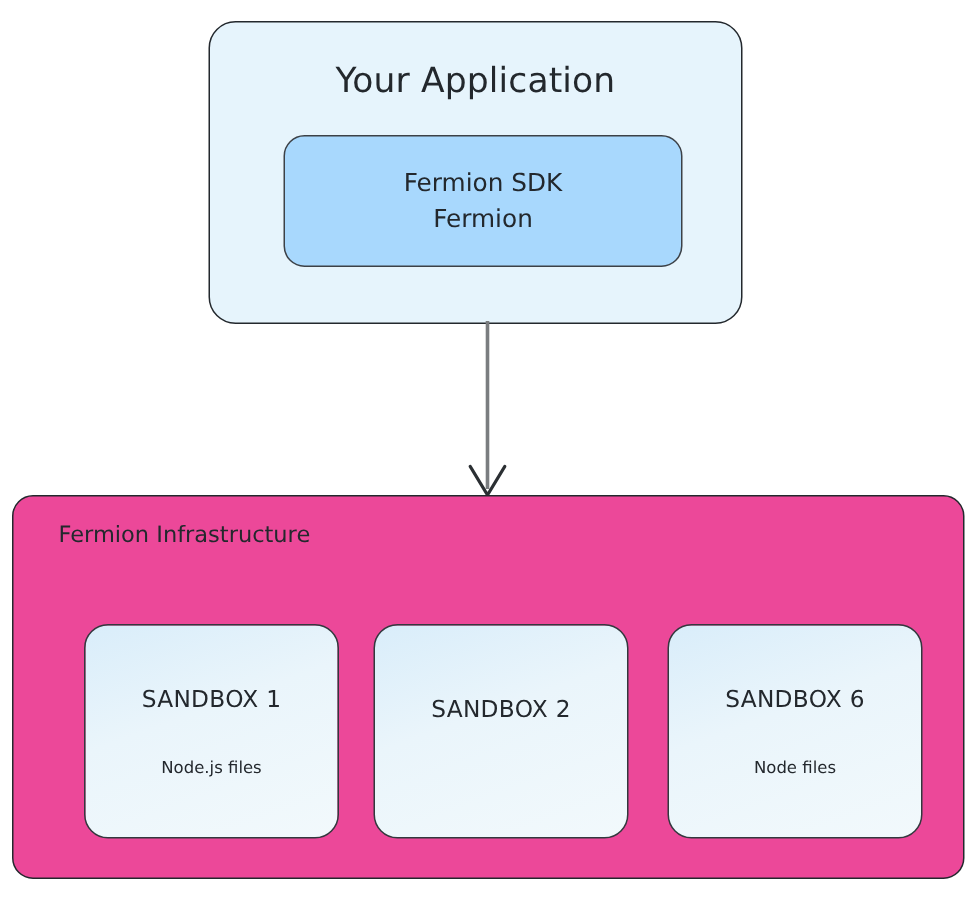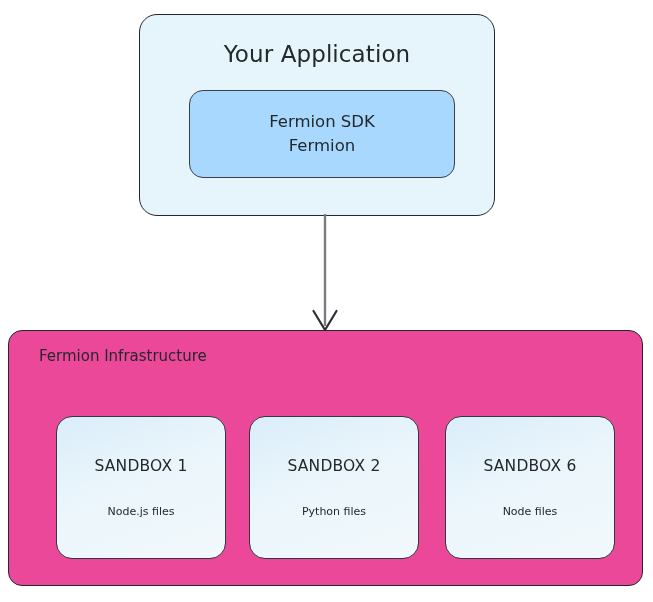--- a/index.html
+++ b/index.html
@@ -173,21 +173,20 @@
 
     <div class="sandbox-row">
 
       <div class="sandbox pos-0">
         <div class="sandbox-title">SANDBOX 1</div>
         <div class="sandbox-sub">Node.js files</div>
       </div>
 
       <div class="sandbox pos-1">
         <div class="sandbox-title">SANDBOX 2</div>
-        <div class="sandbox-sub">Python files</div>
       </div>
 
       <div class="sandbox pos-2">
         <div class="sandbox-title">SANDBOX 6</div>
         <div class="sandbox-sub">Node files</div>
       </div>
 
     </div>
   </div>
 

